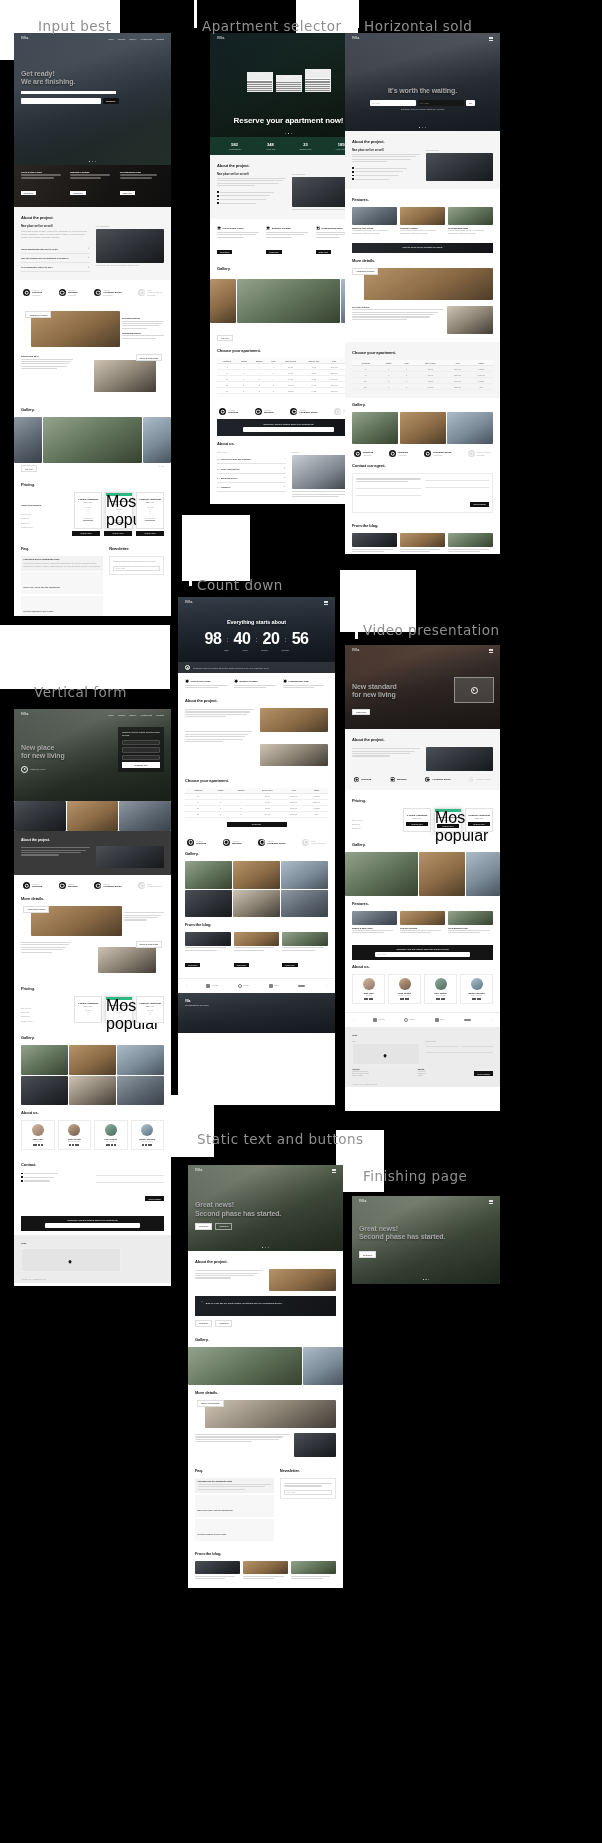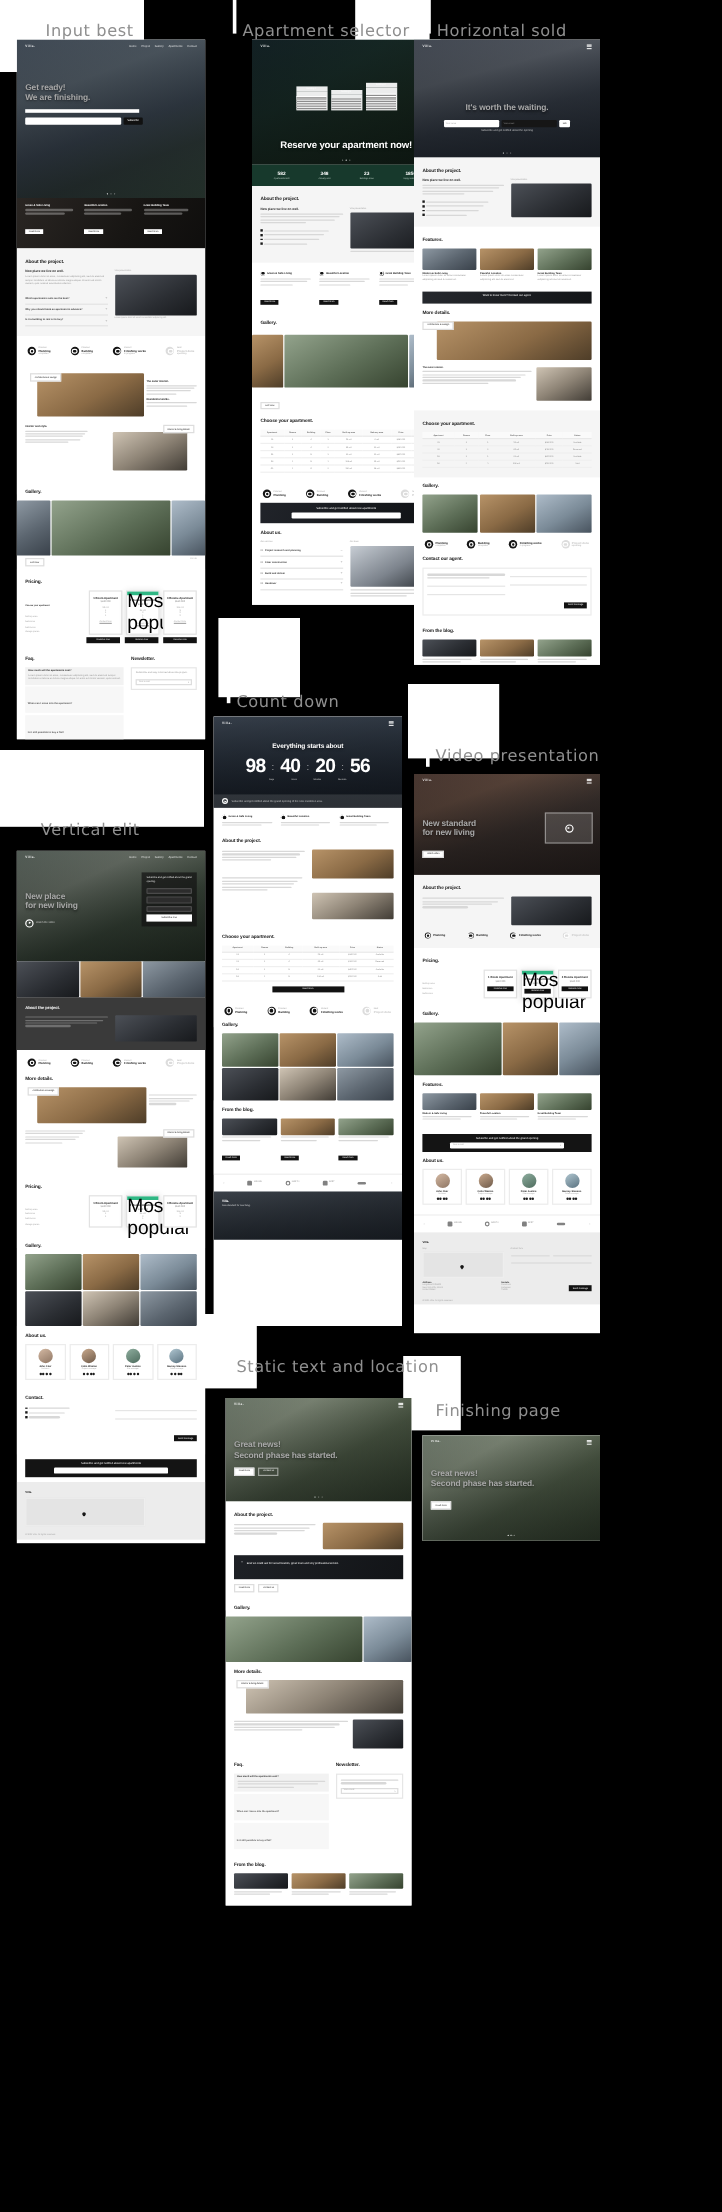--- a/index.html
+++ b/index.html
@@ -238,29 +238,29 @@
 
   <div class="label-bar" style="left:356px;top:0px;height:28px;"></div>
   <div class="label" style="left:364px;top:18px;">Horizontal sold</div>
 
   <div class="plate" style="left:182px;top:515px;width:68px;height:66px;"></div>
   <div class="label-bar" style="left:189px;top:560px;height:26px;"></div>
   <div class="label" style="left:197px;top:577px;">Count down</div>
 
   <div class="plate" style="left:0;top:625px;width:170px;height:64px;"></div>
   <div class="label-bar" style="left:27px;top:640px;height:26px;"></div>
-  <div class="label" style="left:34px;top:684px;">Vertical elit</div>
+  <div class="label" style="left:34px;top:684px;">Vertical form</div>
 
   <div class="plate" style="left:340px;top:570px;width:76px;height:62px;"></div>
   <div class="label-bar" style="left:355px;top:613px;height:26px;"></div>
   <div class="label" style="left:363px;top:622px;">Video presentation</div>
 
   <div class="plate" style="left:170px;top:1095px;width:44px;height:62px;"></div>
   <div class="label-bar" style="left:190px;top:1108px;height:26px;"></div>
-  <div class="label" style="left:197px;top:1131px;">Static text and location</div>
+  <div class="label" style="left:197px;top:1131px;">Static text and buttons</div>
 
   <div class="plate" style="left:336px;top:1130px;width:48px;height:62px;"></div>
   <div class="label-bar" style="left:355px;top:1145px;height:26px;"></div>
   <div class="label" style="left:363px;top:1168px;">Finishing page</div>
 
   <div class="mock" style="left:14px; top:33px; width:157px; height:583px;">
 
     <div class="hero img-a" style="height:132px; display:flex; flex-direction:column;">
       <div class="navbar">
         <span class="logo">Villa.</span>

